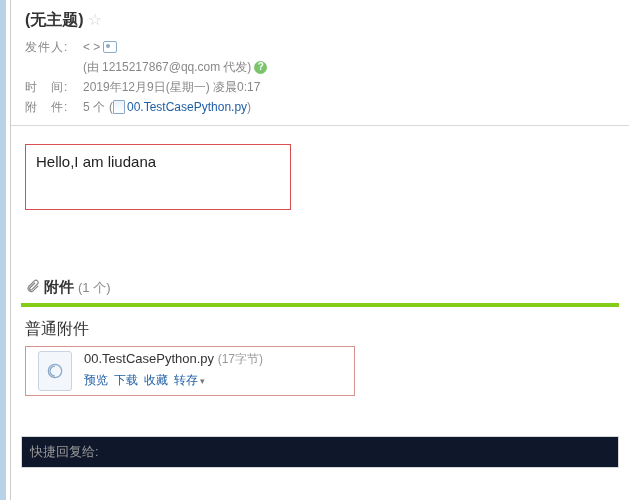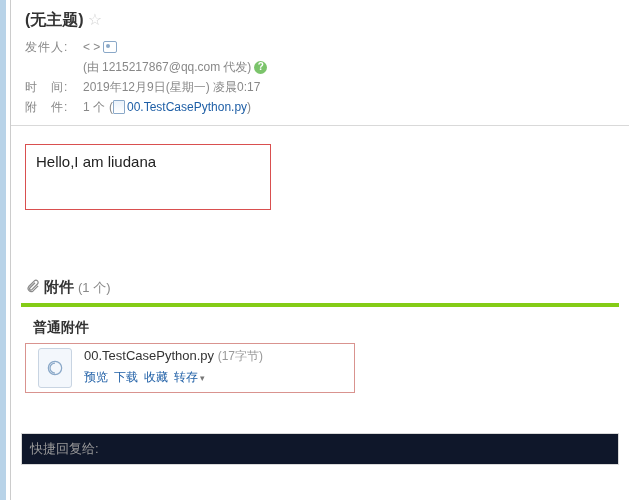--- a/index.html
+++ b/index.html
@@ -110,21 +110,21 @@
     margin-right: 2px;
     vertical-align: -2px;
     position: relative;
     background: linear-gradient(#eaf2fb,#fff);
   }
   .body-area {
     padding: 18px 14px 30px 14px;
   }
   .msg-box {
     border: 1px solid #d94f4f;
-    width: 246px;
+    width: 266px;
     height: 66px;
     padding: 8px 10px;
     font-size: 15px;
     color: #222;
   }
   .attachments {
     margin: 34px 10px 0 10px;
     padding: 0 0 18px 0;
   }
   .att-title {
@@ -136,24 +136,24 @@
     font-size: 14px;
     color: #333;
   }
   .att-title strong { font-weight: bold; font-size: 15px;}
   .att-count { color: #888; font-size: 13px; }
   .clip-icon {
     color: #8a8a8a;
     font-size: 15px;
   }
   .att-sub {
-    font-size: 14px;
-    color: #333;
-    margin: 12px 4px 6px 12px;
-    font-weight: bold;
+    font-size: 16px;
+    color: #333;
+    margin: 12px 4px 6px 4px;
+    font-weight: normal;
   }
   .att-item {
     display: flex;
     align-items: flex-start;
     gap: 12px;
     border: 1px solid #d9938f;
     padding: 4px 12px;
     width: 330px;
     margin: 4px 4px 0 4px;
   }
@@ -211,21 +211,21 @@
         <span class="help-icon">?</span>
       </div>
 
       <div class="meta-row">
         <span class="meta-label">时　间:</span>
         <span class="meta-val">2019年12月9日(星期一) 凌晨0:17</span>
       </div>
 
       <div class="meta-row">
         <span class="meta-label">附　件:</span>
-        <span class="meta-val">1 个</span>
+        <span class="meta-val">5 个</span>
         <span style="margin-left:4px;color:#888;">(</span>
         <span class="file-icon"></span>
         <a class="attach-link">00.TestCasePython.py</a>
         <span style="color:#888;">)</span>
       </div>
     </div>
 
     <div class="body-area">
       <div class="msg-box">
         <span>Hello,I am liudana</span>

